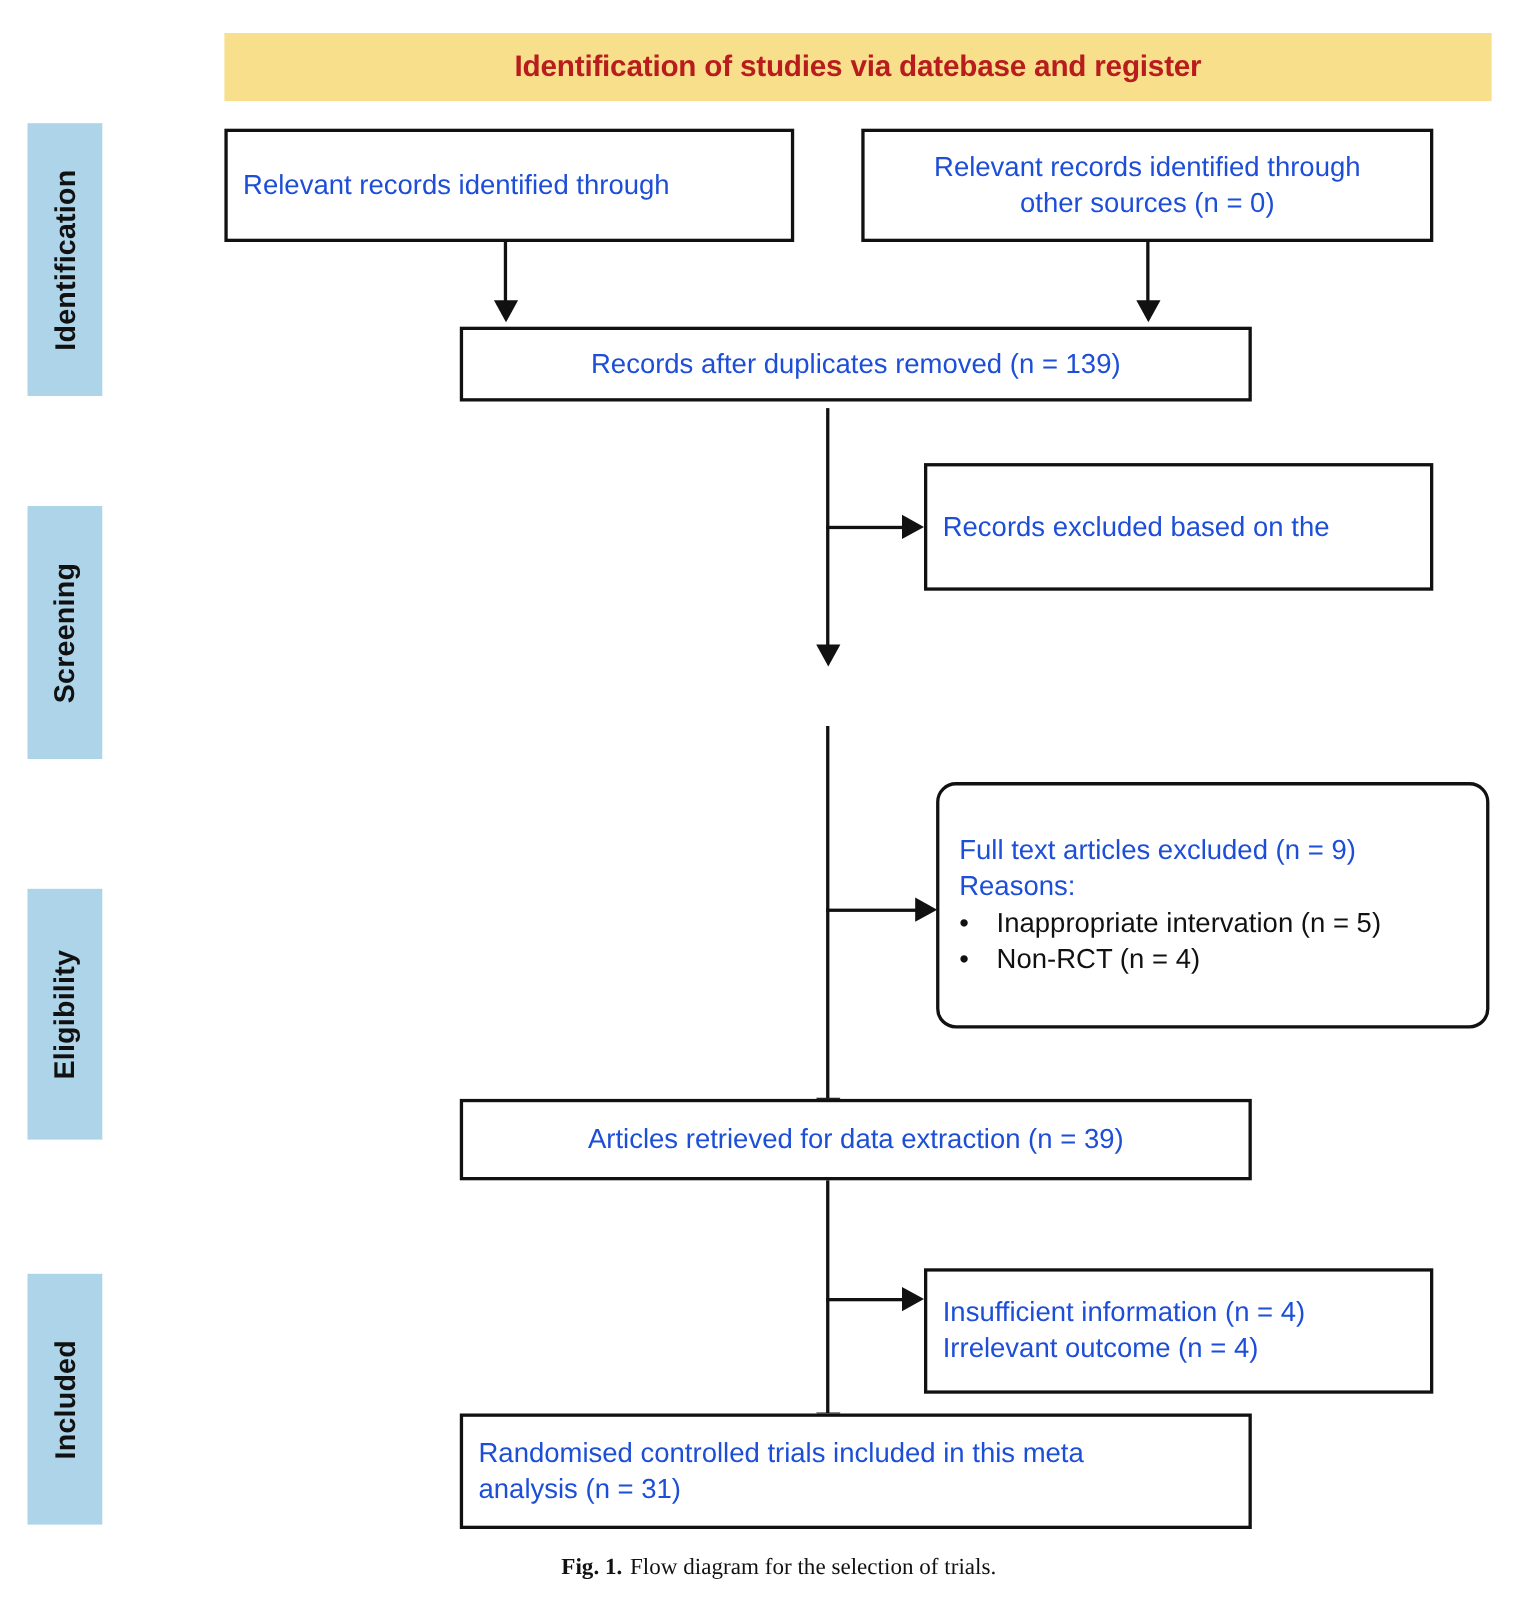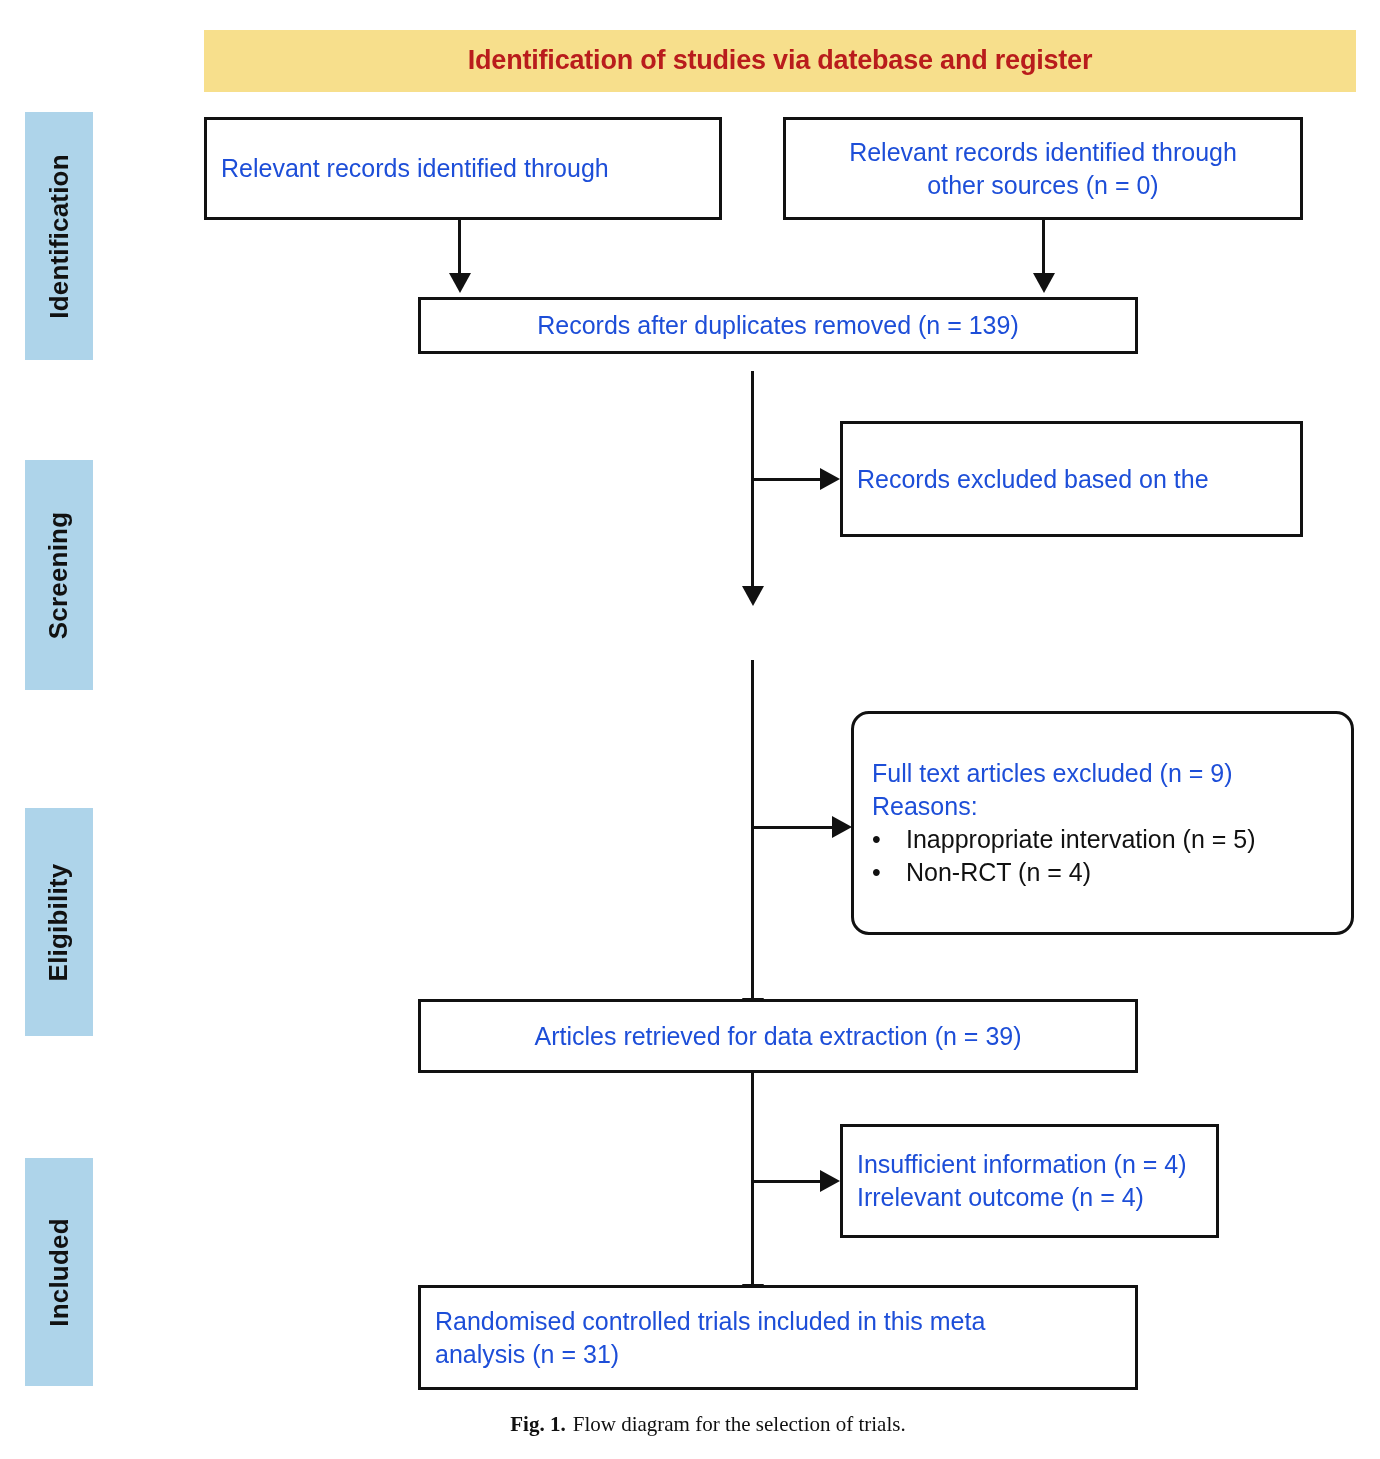--- a/index.html
+++ b/index.html
@@ -173,21 +173,21 @@
     <div class="line">Relevant records identified through</div>
     <div class="line">other sources (n = 0)</div>
   </div>
 
   <div class="vline" style="left:458px; top:220px; height:55px;"></div>
   <div class="arrow-down" style="left:449px; top:273px;"></div>
 
   <div class="vline" style="left:1042px; top:220px; height:55px;"></div>
   <div class="arrow-down" style="left:1033px; top:273px;"></div>
 
-  <div class="flow-box center-text" style="left:418px; top:297px; width:720px; height:57px;">
+  <div class="flow-box center-text" style="left:418px; top:297px; width:720px; height:68px;">
     <div class="line">Records after duplicates removed (n = 139)</div>
   </div>
 
   <div class="vline" style="left:751px; top:371px; height:217px;"></div>
   <div class="hline" style="left:751px; top:478px; width:73px;"></div>
   <div class="arrow-right" style="left:820px; top:468px;"></div>
   <div class="arrow-down" style="left:742px; top:586px;"></div>
 
   <div class="flow-box left-text" style="left:840px; top:421px; width:463px; height:116px;">
     <div class="line">Records excluded based on the</div>
@@ -214,21 +214,21 @@
 
   <div class="flow-box center-text" style="left:418px; top:999px; width:720px; height:74px;">
     <div class="line">Articles retrieved for data extraction (n = 39)</div>
   </div>
 
   <div class="vline" style="left:751px; top:1073px; height:213px;"></div>
   <div class="hline" style="left:751px; top:1180px; width:73px;"></div>
   <div class="arrow-right" style="left:820px; top:1170px;"></div>
   <div class="arrow-down" style="left:742px; top:1284px;"></div>
 
-  <div class="flow-box left-text" style="left:840px; top:1124px; width:379px; height:114px;">
+  <div class="flow-box left-text" style="left:840px; top:1153px; width:463px; height:114px;">
     <div class="line">Insufficient information (n = 4)</div>
     <div class="line">Irrelevant outcome (n = 4)</div>
   </div>
 
   <div class="flow-box left-text" style="left:418px; top:1285px; width:720px; height:105px;">
     <div class="line">Randomised controlled trials included in this meta</div>
     <div class="line">analysis (n = 31)</div>
   </div>
 
   <div class="caption">

